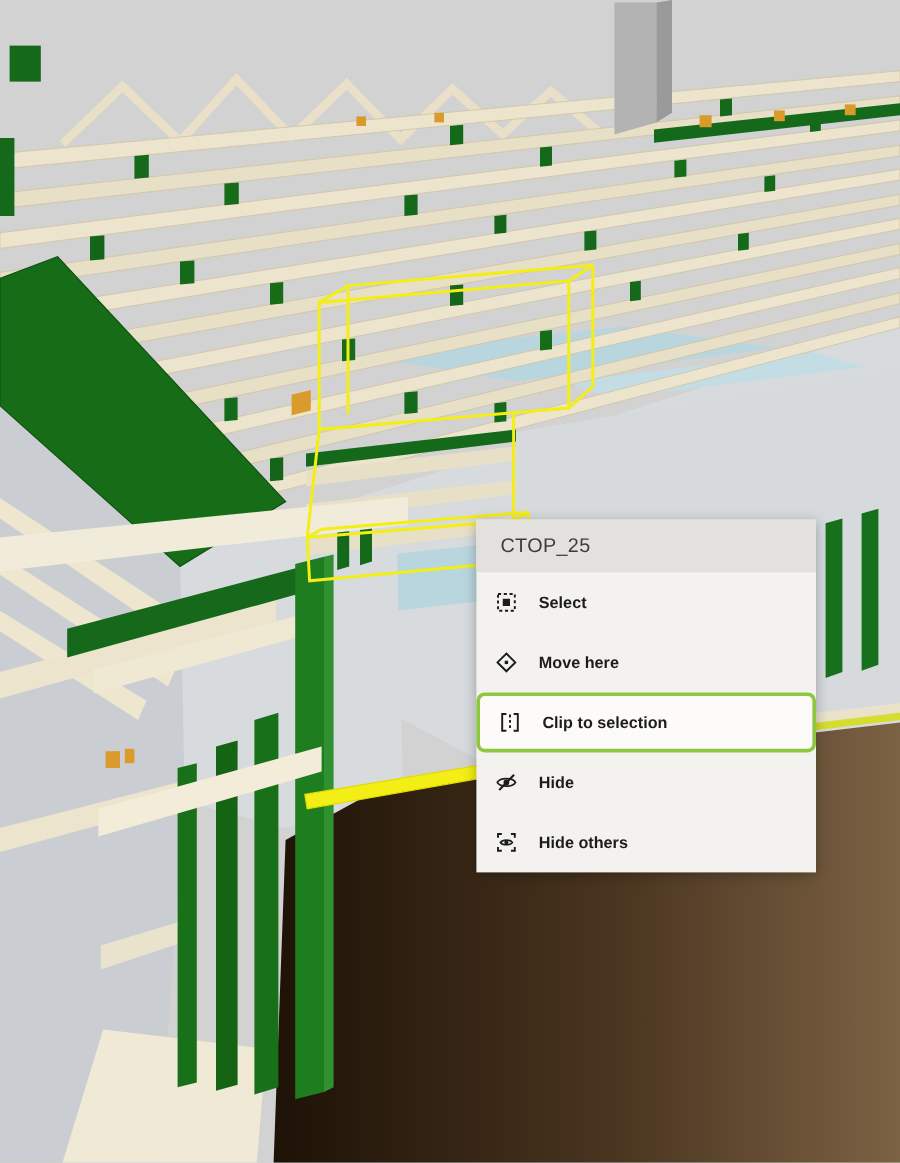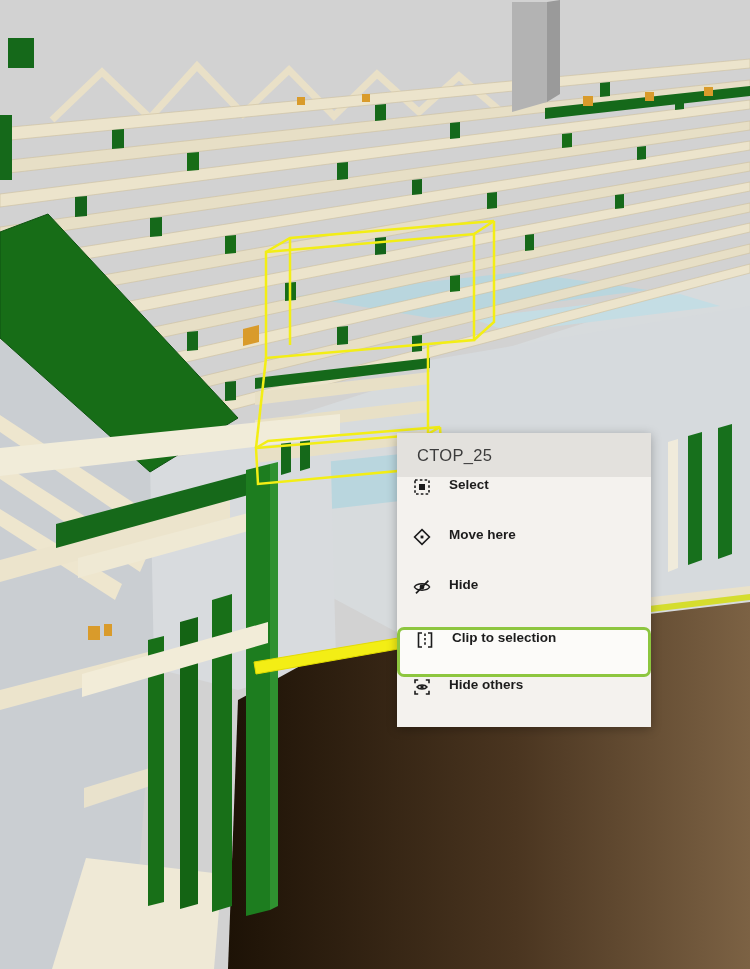--- a/index.html
+++ b/index.html
@@ -6,31 +6,31 @@
   body{
     width:750px;height:969px;position:relative;overflow:hidden;
     background:#d2d2d2;
     font-family:"Liberation Sans", sans-serif;
   }
   .viewport{position:absolute;inset:0;}
   .viewport svg{display:block;}
 
   
   .context-menu{
-    position:absolute;left:397px;top:433px;width:254px;
+    position:absolute;left:397px;top:433px;width:283px;
     background:#f4f2ee;
     box-shadow:0 2px 10px rgba(0,0,0,.28);
     z-index:10;
   }
   .menu-header{
     height:44px;background:#e3e1dd;display:flex;align-items:center;
     padding:0 20px;font-size:16.5px;color:#3c3c3c;letter-spacing:.3px;
   }
   .menu-item{
-    height:50px;display:flex;gap:17px;
+    height:50px;display:flex;align-items:center;gap:17px;
     padding:0 12px 0 15px;cursor:pointer;box-sizing:border-box;
     background:transparent;
   }
   .menu-item .icon{width:20px;height:20px;flex:none;display:flex;align-items:center;justify-content:center;}
   .menu-item .icon svg{width:20px;height:20px;}
   .menu-item .label{font-size:13.5px;font-weight:bold;color:#1c1c1c;}
   .menu-item.highlighted{
     border:3px solid var(--highlight-color,#8dc63f);
     border-radius:7px;background:#fcfbf9;
   }
@@ -209,42 +209,42 @@
   <div class="menu-item">
     <span class="icon">
       <svg viewBox="0 0 20 20">
           <path d="M10 2.6 L17.4 10 L10 17.4 L2.6 10 Z" fill="none" stroke="#1c1c1c" stroke-width="1.6"></path>
           <rect x="8.6" y="8.6" width="2.8" height="2.8" fill="#1c1c1c"></rect>
         </svg>
     </span>
     <span class="label">Move here</span>
   </div>
 
+  <div class="menu-item highlighted">
+    <span class="icon">
+      <svg viewBox="0 0 20 20">
+          <path d="M7 3 H3.5 V17 H7" fill="none" stroke="#1c1c1c" stroke-width="1.6"></path>
+          <path d="M13 3 H16.5 V17 H13" fill="none" stroke="#1c1c1c" stroke-width="1.6"></path>
+          <line x1="10" y1="3.5" x2="10" y2="16.5" stroke="#1c1c1c" stroke-width="1.6" stroke-dasharray="2.4 2"></line>
+        </svg>
+    </span>
+    <span class="label">Clip to selection</span>
+  </div>
+
   <div class="menu-item">
     <span class="icon">
       <svg viewBox="0 0 20 20">
           <path d="M2.4 10 C4.8 5.8 15.2 5.8 17.6 10 C15.2 14.2 4.8 14.2 2.4 10 Z" fill="none" stroke="#1c1c1c" stroke-width="1.5"></path>
           <circle cx="10" cy="10" r="2.4" fill="#1c1c1c"></circle>
           <line x1="4" y1="16.4" x2="16.4" y2="3.6" stroke="#1c1c1c" stroke-width="1.7"></line>
         </svg>
     </span>
     <span class="label">Hide</span>
   </div>
 
-  <div class="menu-item highlighted">
-    <span class="icon">
-      <svg viewBox="0 0 20 20">
-          <path d="M7 3 H3.5 V17 H7" fill="none" stroke="#1c1c1c" stroke-width="1.6"></path>
-          <path d="M13 3 H16.5 V17 H13" fill="none" stroke="#1c1c1c" stroke-width="1.6"></path>
-          <line x1="10" y1="3.5" x2="10" y2="16.5" stroke="#1c1c1c" stroke-width="1.6" stroke-dasharray="2.4 2"></line>
-        </svg>
-    </span>
-    <span class="label">Clip to selection</span>
-  </div>
-
   <div class="menu-item">
     <span class="icon">
       <svg viewBox="0 0 20 20">
           <path d="M3 6.2 V3 H6.2 M13.8 3 H17 V6.2 M17 13.8 V17 H13.8 M6.2 17 H3 V13.8" fill="none" stroke="#1c1c1c" stroke-width="1.6"></path>
           <path d="M5 10 C6.8 7.4 13.2 7.4 15 10 C13.2 12.6 6.8 12.6 5 10 Z" fill="none" stroke="#1c1c1c" stroke-width="1.4"></path>
           <circle cx="10" cy="10" r="1.7" fill="#1c1c1c"></circle>
         </svg>
     </span>
     <span class="label">Hide others</span>
   </div>

